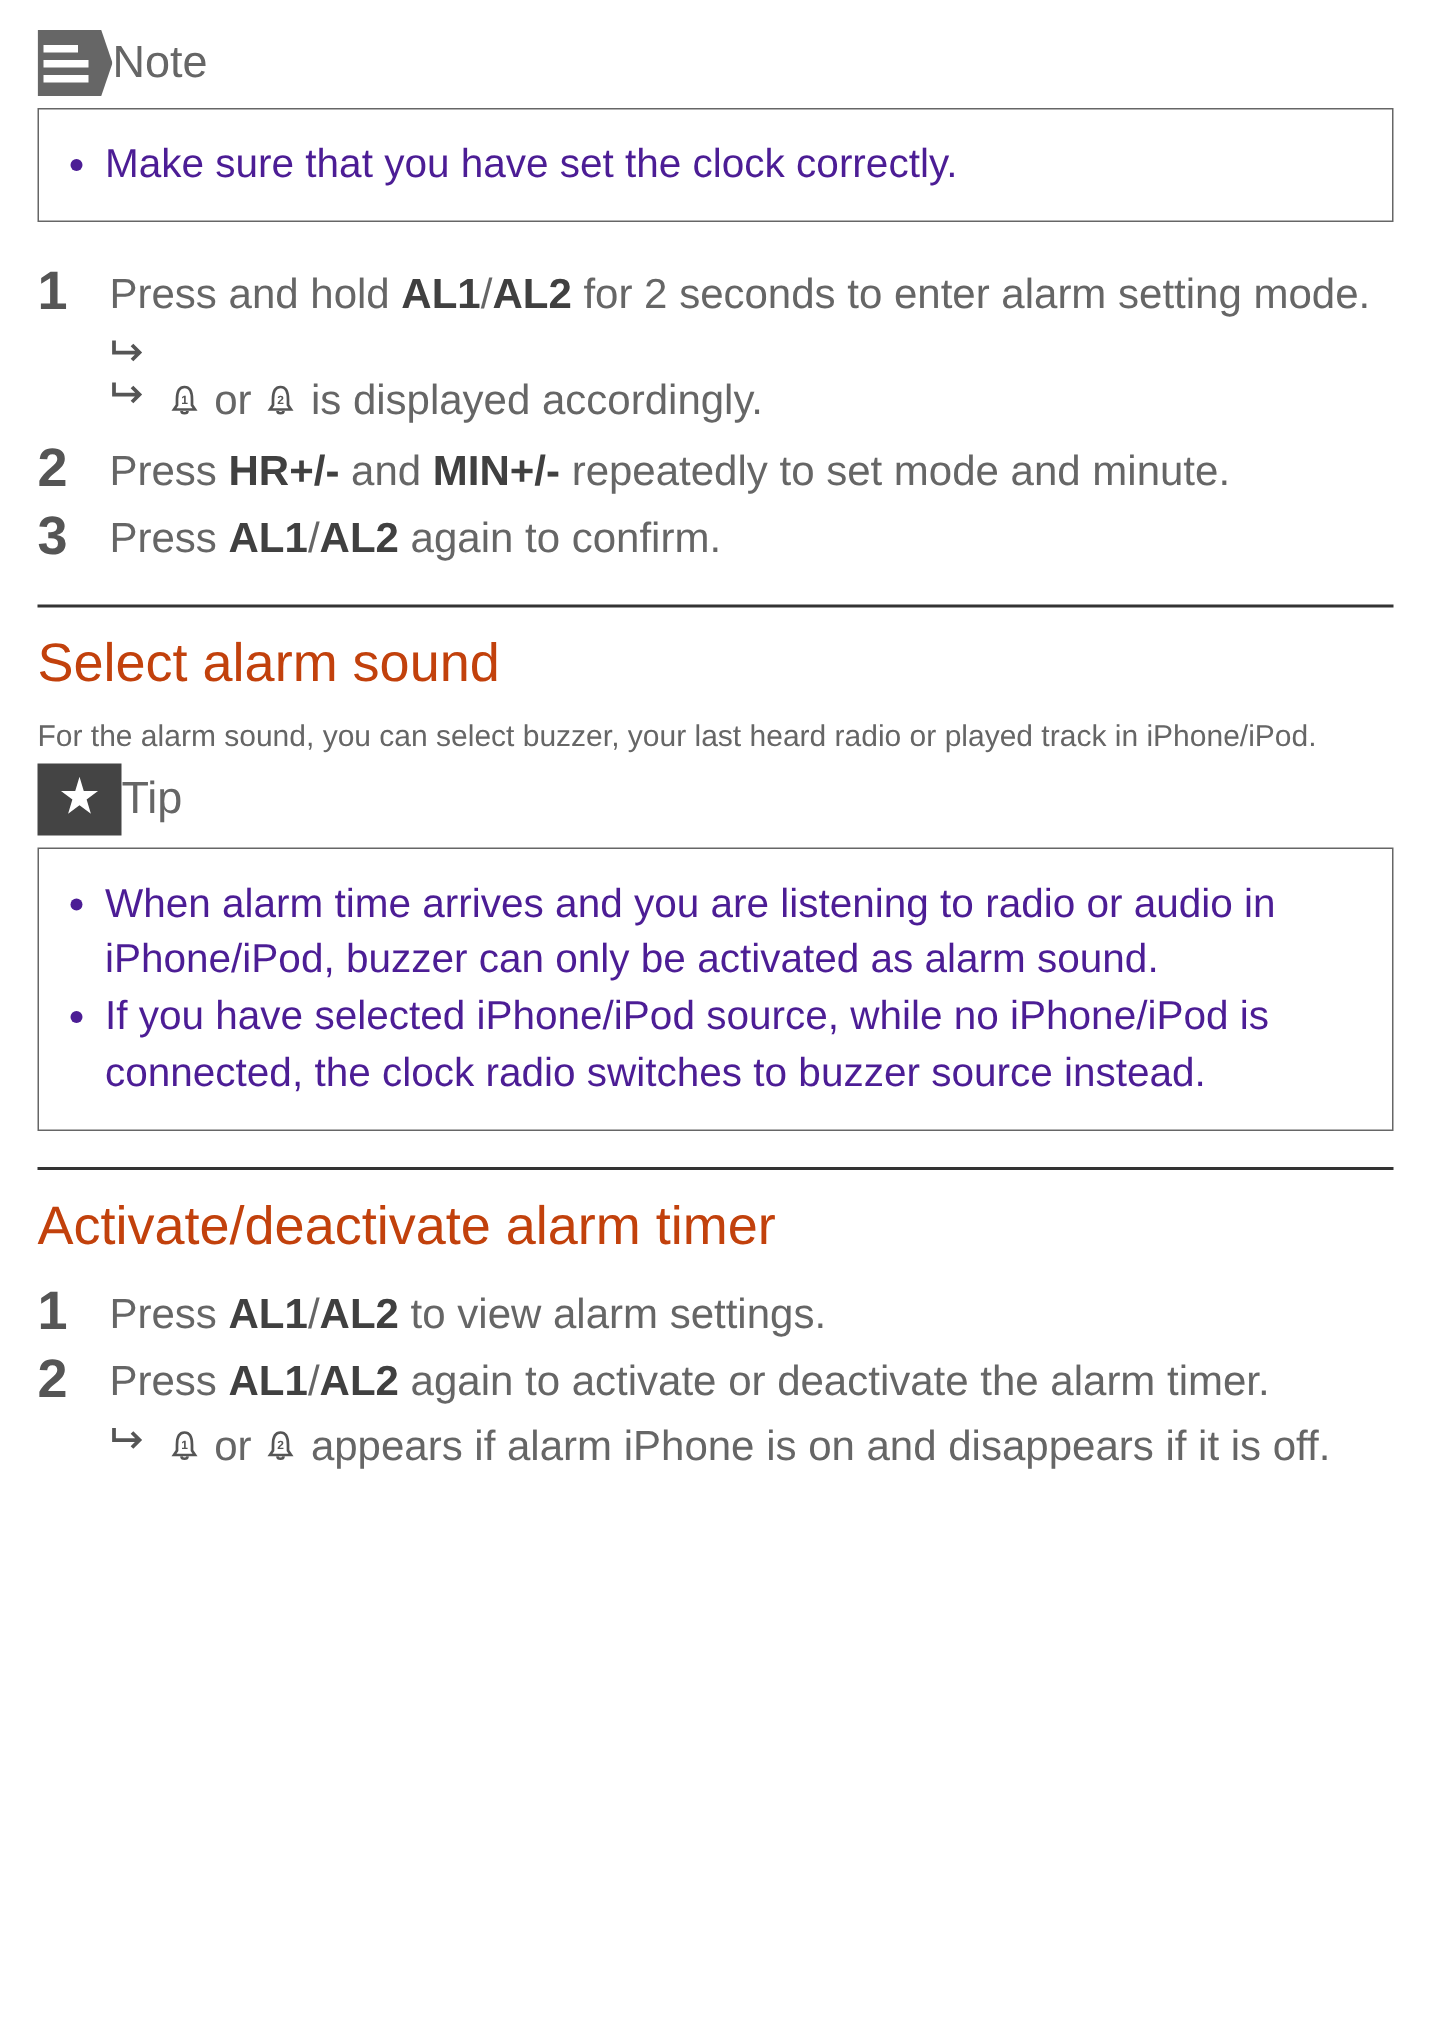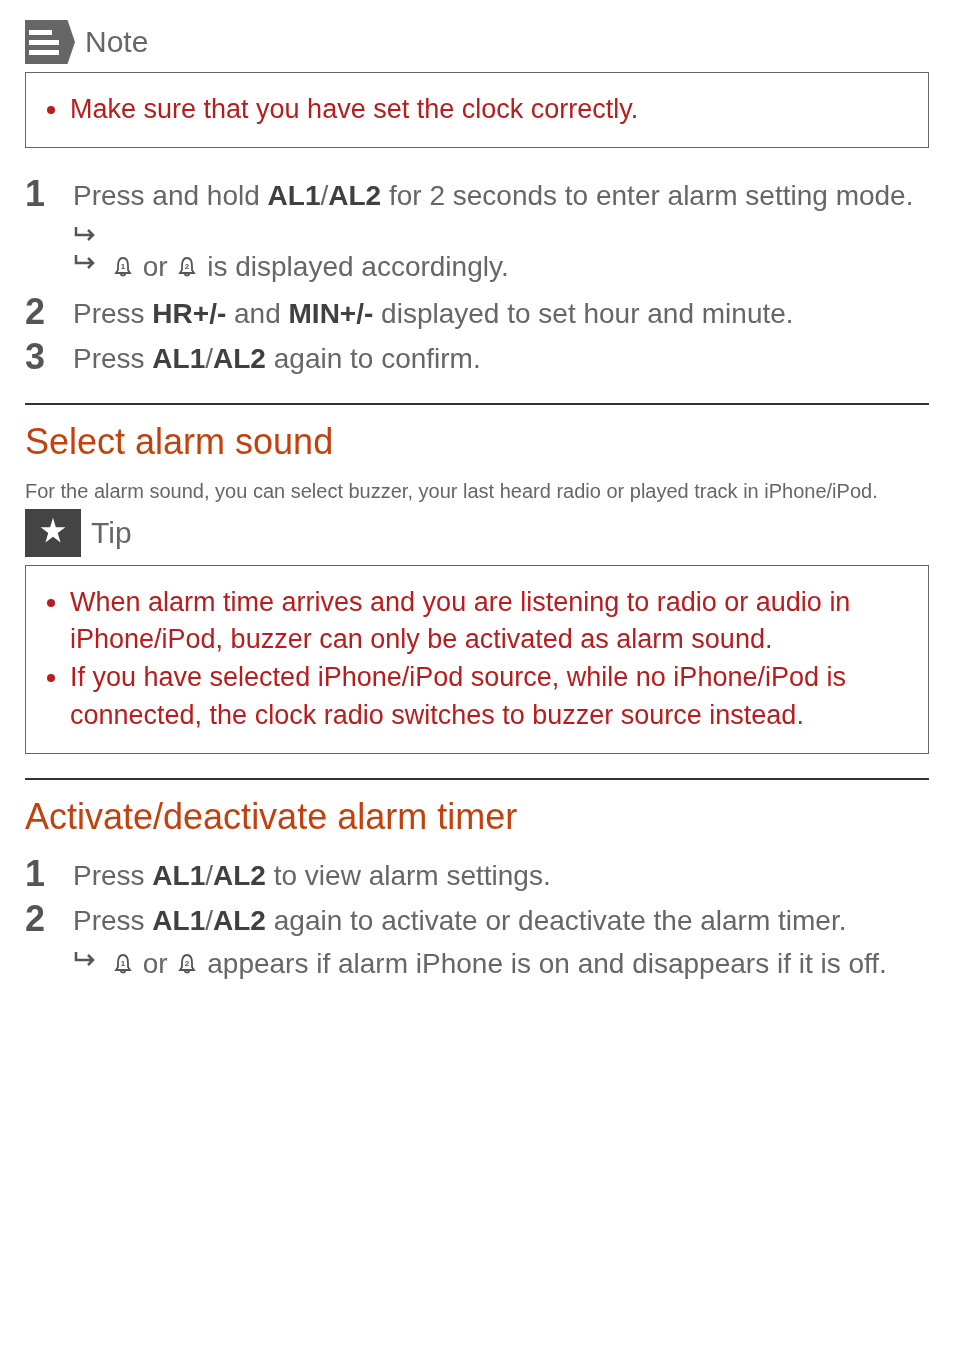--- a/index.html
+++ b/index.html
@@ -31,37 +31,36 @@
     clip-path: polygon(0 0, 85% 0, 100% 50%, 85% 100%, 0 100%);
   }
   .note-icon .bar {
     height: 5px;
     background: #fff;
   }
   .note-icon .bar.short { width: 60%; }
   .note-icon .bar.med { width: 80%; }
   .note-label, .tip-label {
     font-size: 30px;
-    margin-left: 10px;
     color: #666;
   }
   .callout-box {
     border: 1px solid #666;
     padding: 18px 22px;
     margin-bottom: 24px;
   }
   .callout-box ul {
     list-style: disc;
     margin: 0;
     padding-left: 22px;
   }
   .callout-box li {
     font-size: 27px;
     line-height: 1.4;
-    color: #b91c1c;
+    color: #4c1d95;
   }
   .steps {
     margin: 0 0 24px 0;
     padding: 0;
     list-style: none;
   }
   .step {
     display: flex;
     align-items: flex-start;
     margin-bottom: 2px;
@@ -179,21 +178,21 @@
                 </svg>
               <span> is displayed accordingly.</span>
             </span>
           </li>
         </ul>
       </div>
     </li>
     <li class="step">
       <span class="step-num">2</span>
       <div class="step-body">
-        <span>Press </span><span class="strong">HR+/-</span><span> and </span><span class="strong">MIN+/-</span><span> displayed to set hour and minute.</span>
+        <span>Press </span><span class="strong">HR+/-</span><span> and </span><span class="strong">MIN+/-</span><span> repeatedly to set mode and minute.</span>
       </div>
     </li>
     <li class="step">
       <span class="step-num">3</span>
       <div class="step-body">
         <span>Press </span><span class="strong">AL1</span><span>/</span><span class="strong">AL2</span><span> again to confirm.</span>
       </div>
     </li>
   </ol>
 

